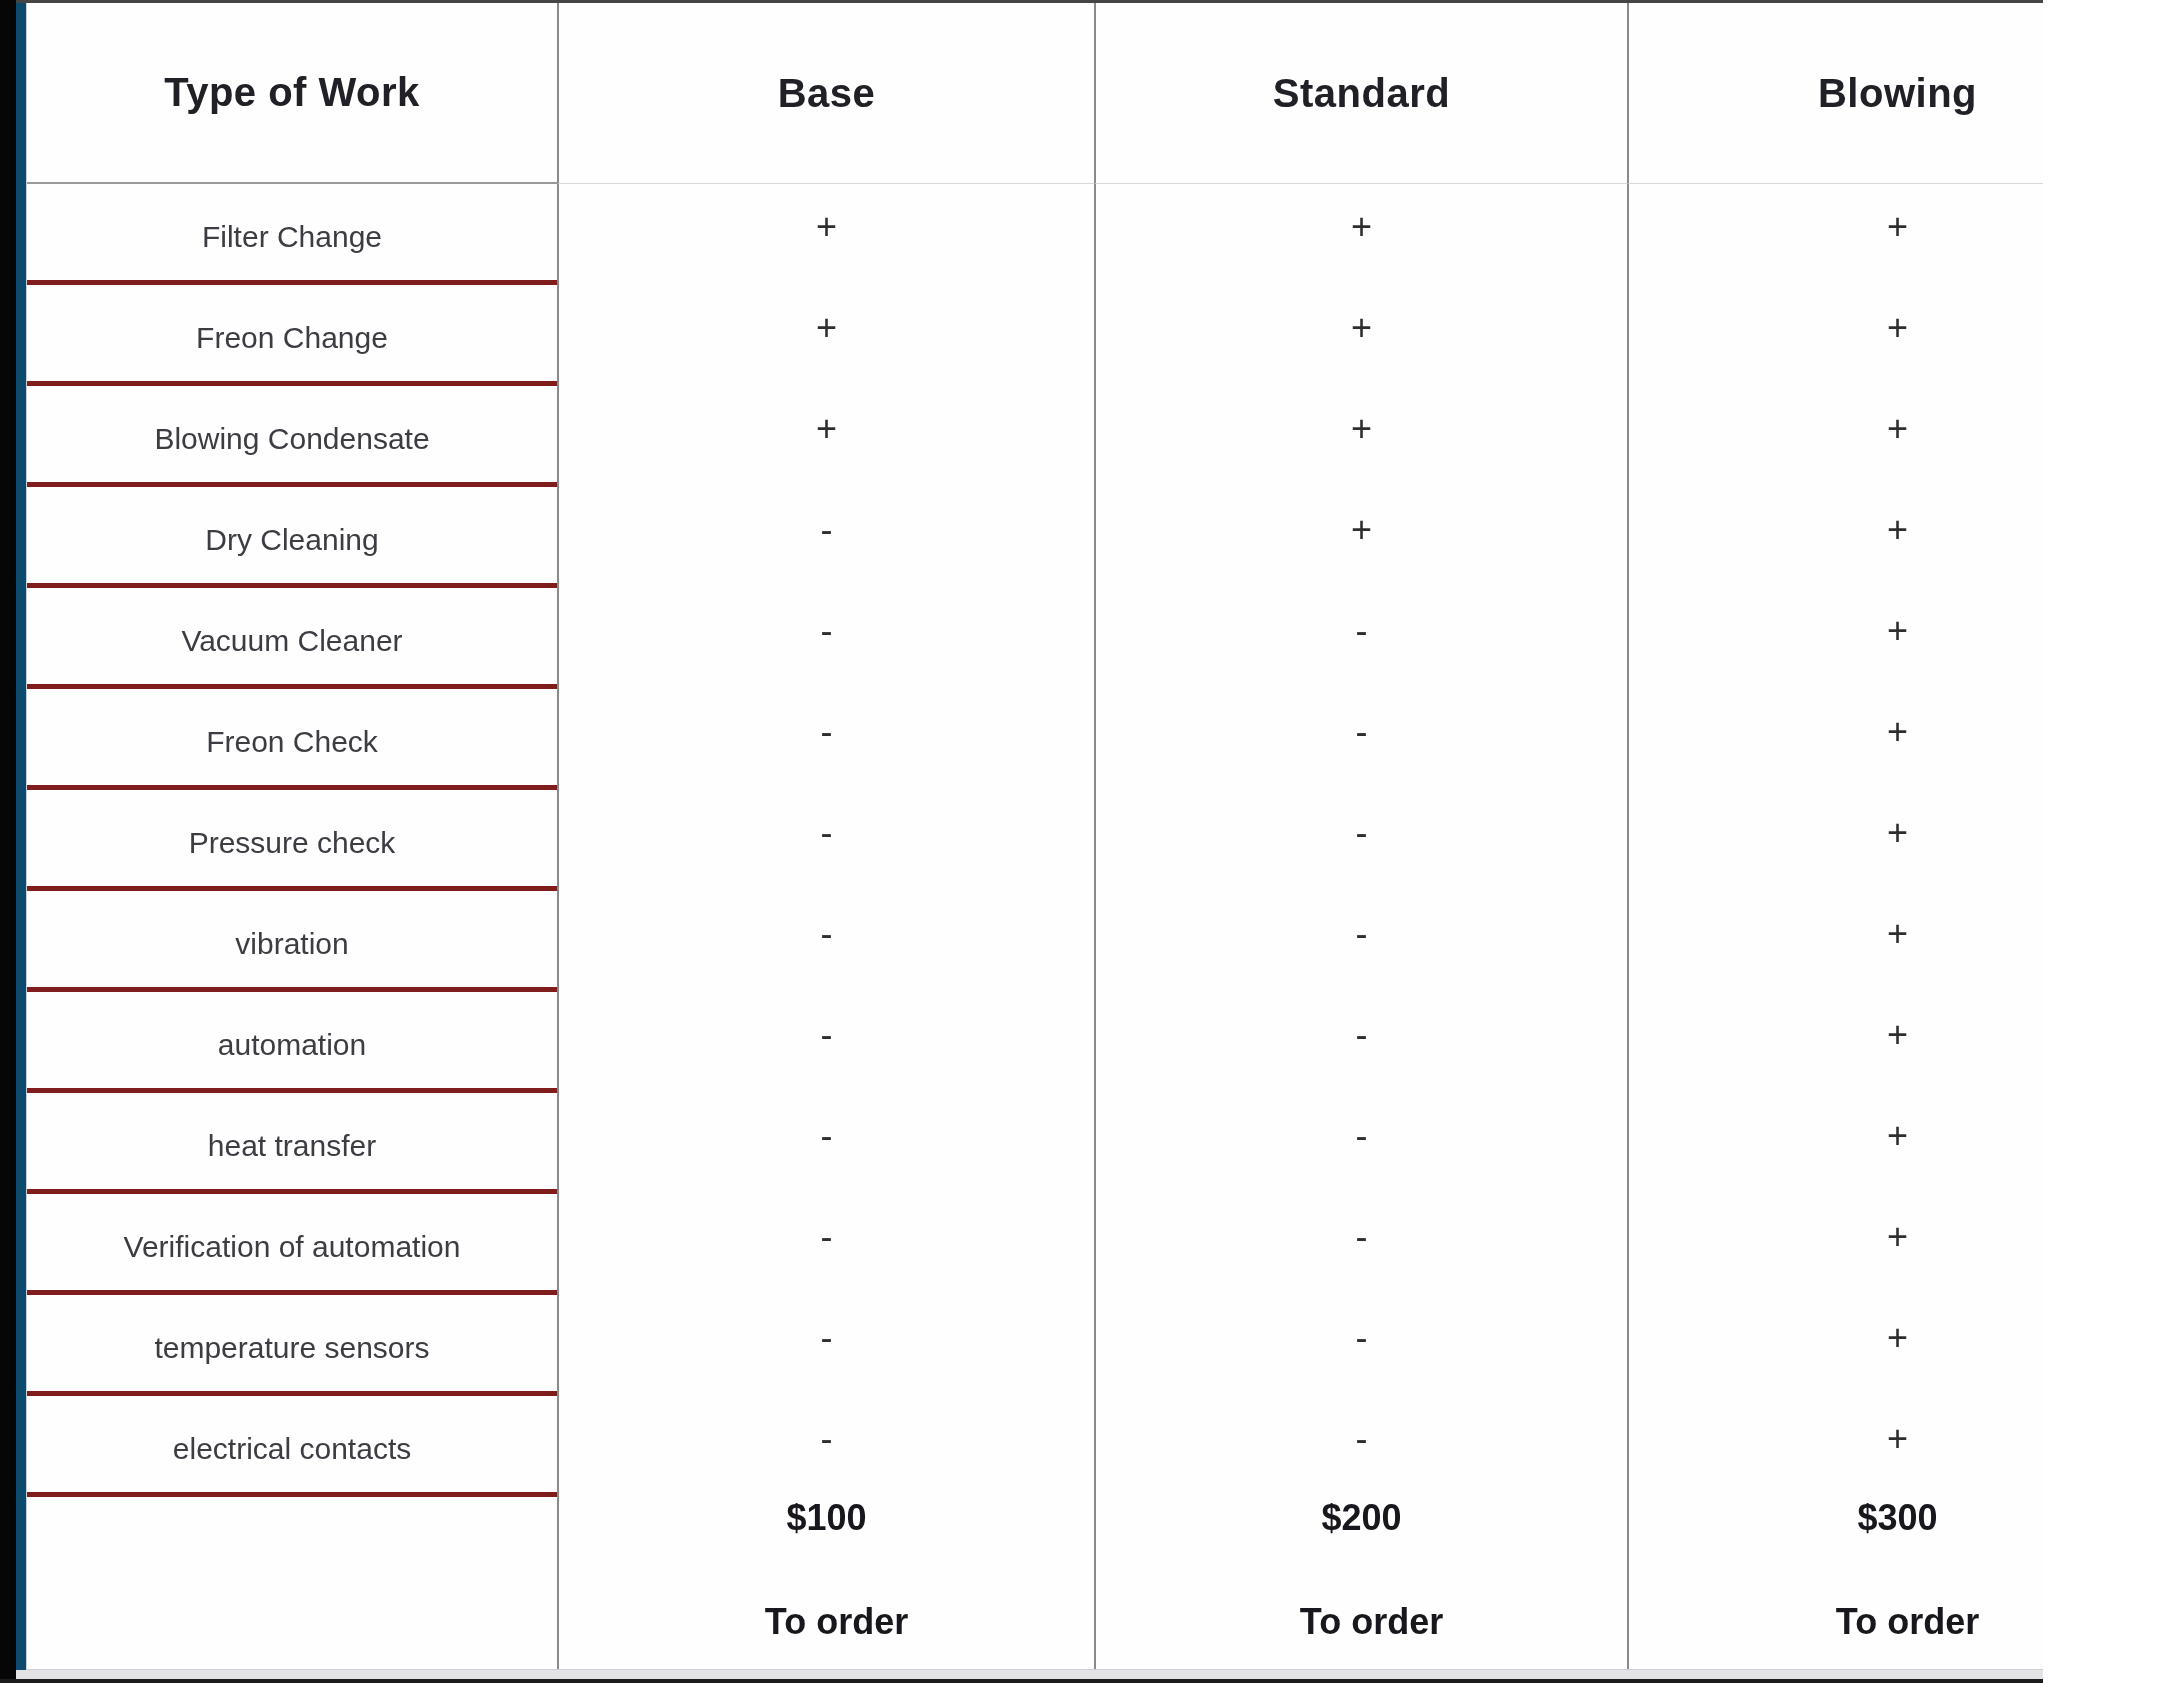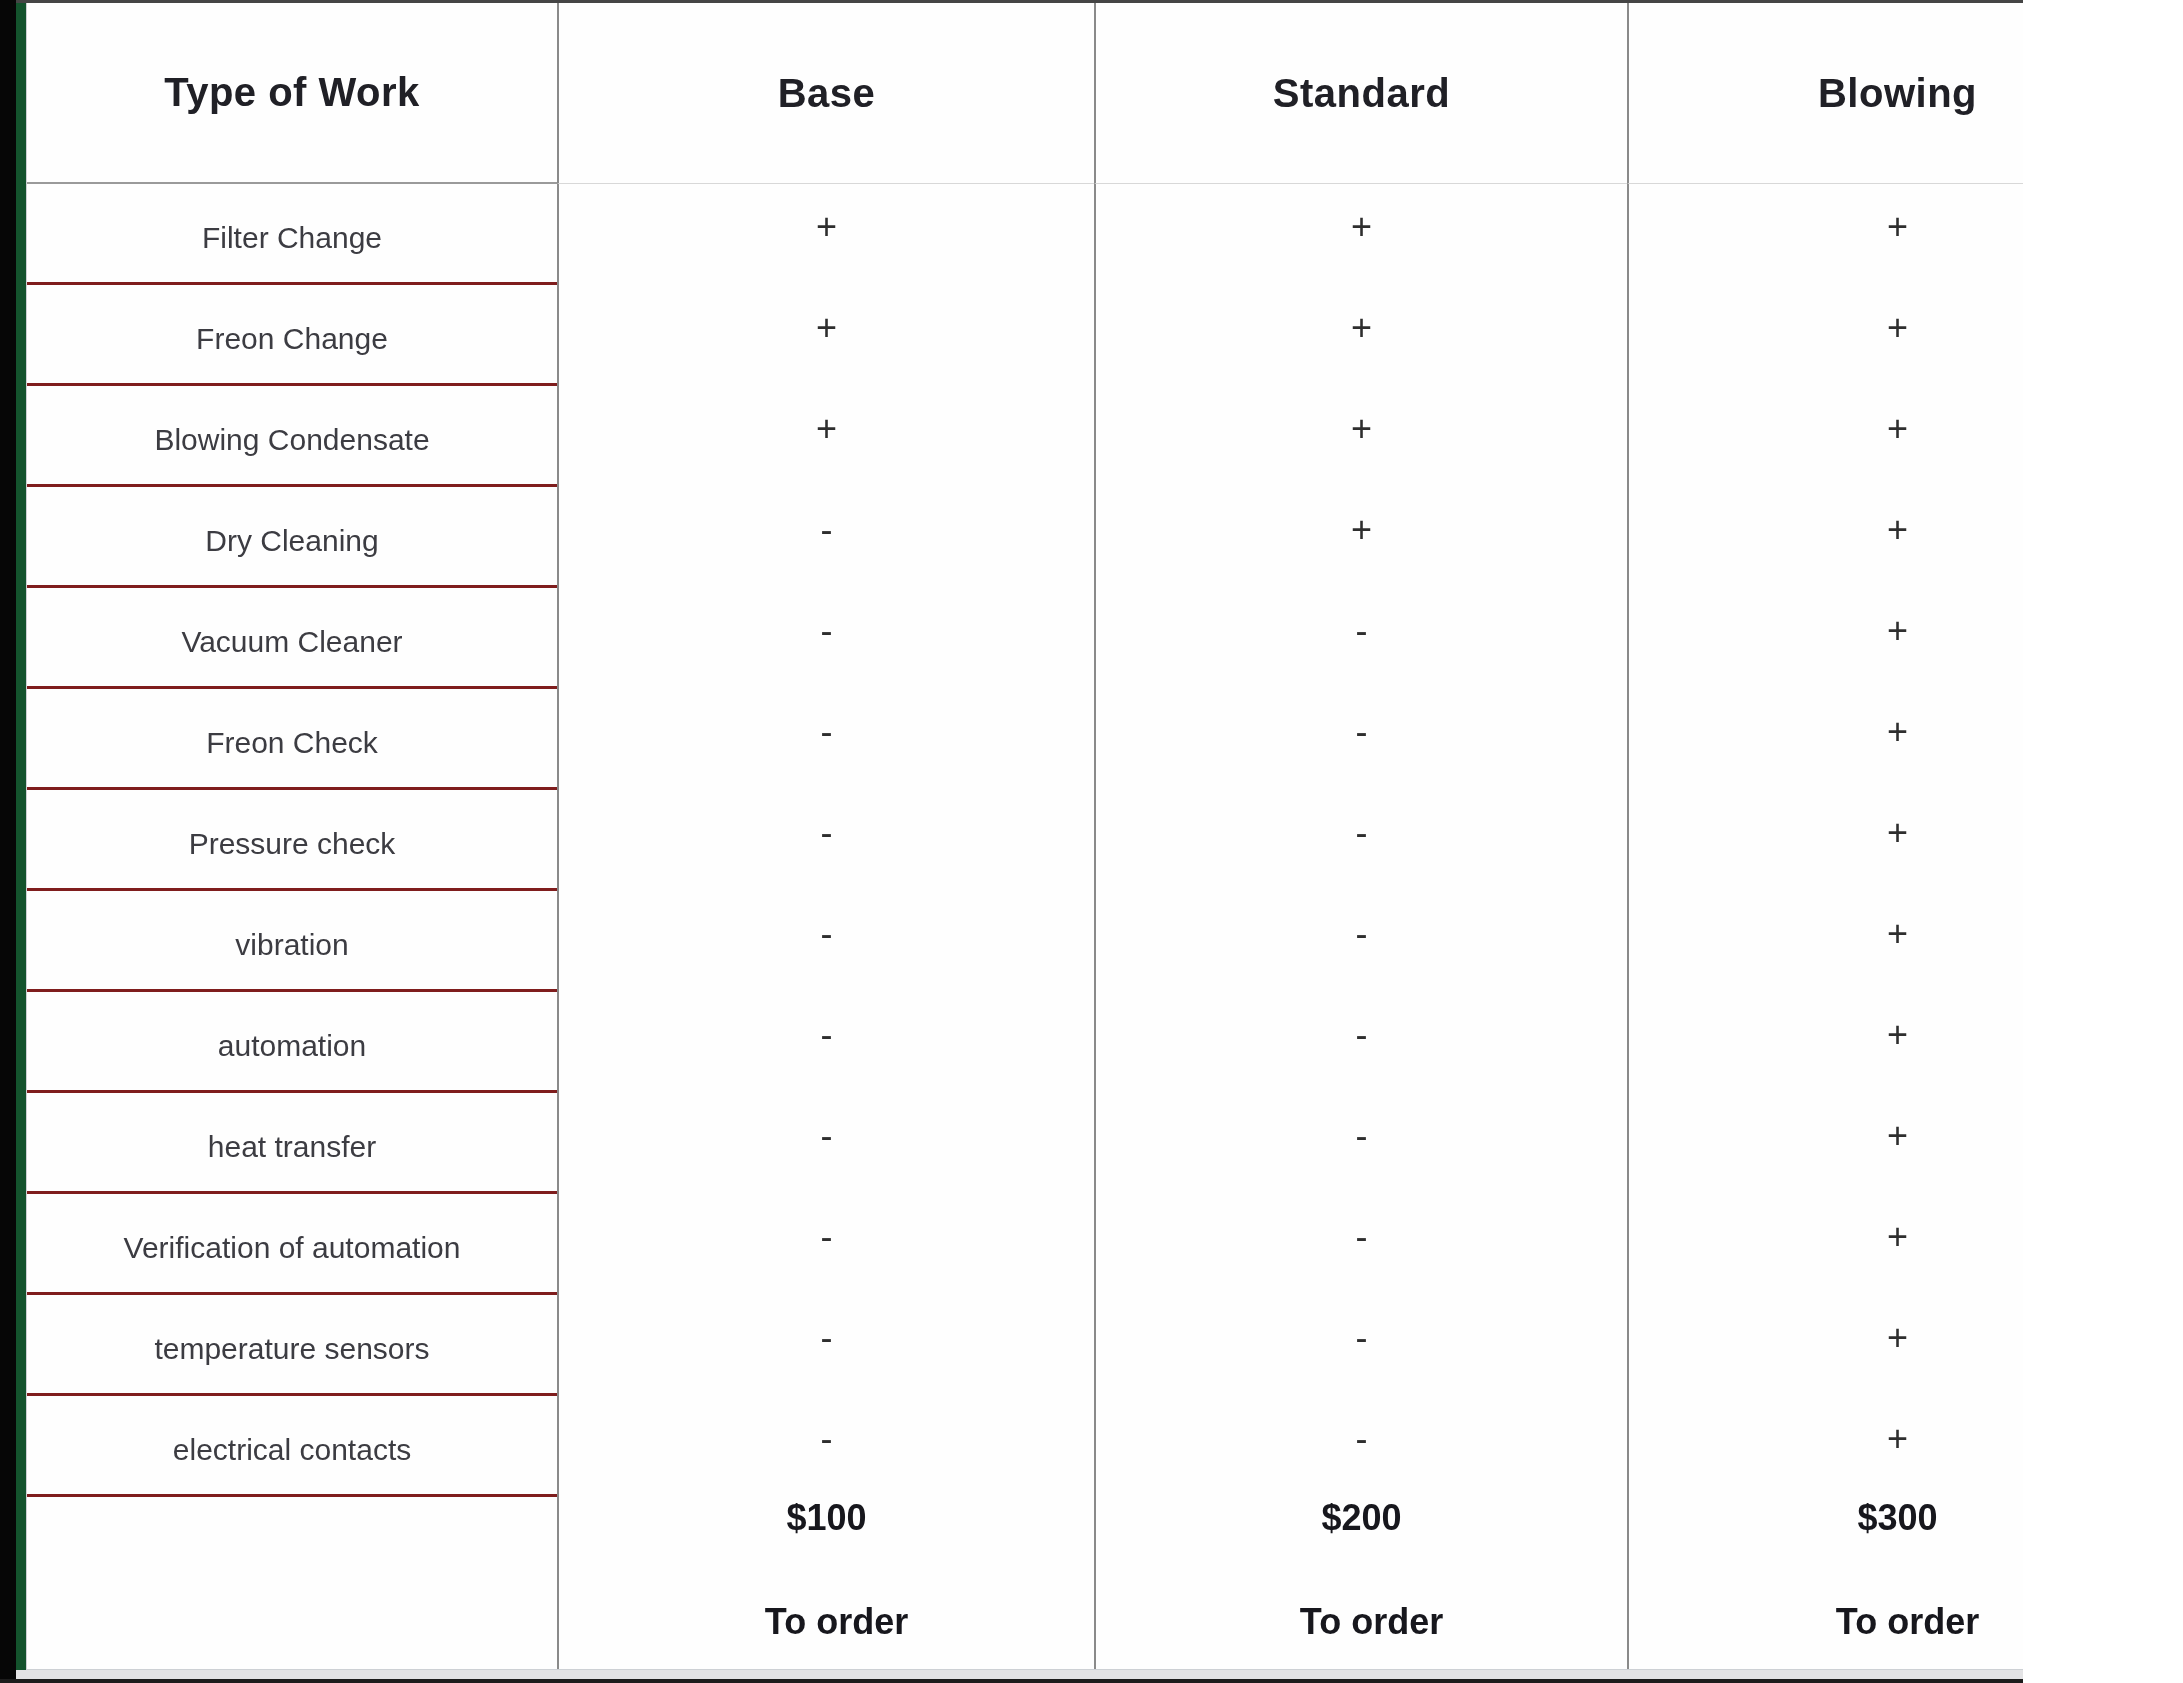--- a/index.html
+++ b/index.html
@@ -1,21 +1,22 @@
 <!DOCTYPE html>
 <html><head>
 <meta charset="utf-8">
 <style>
   html,body{margin:0;padding:0;background:#ffffff;}
   .screen{
     position:relative;
     width:2023px;height:1683px;
-    background:#14532d;
+    background:#0c4a6e;
     overflow:hidden;
     font-family:"Liberation Sans","DejaVu Sans",sans-serif;
+    padding-left:20px;
   }
   
   .strip-left{position:absolute;left:0;top:0;width:16px;height:1683px;background:#060606;}
   .strip-right{position:absolute;left:2168px;top:0;width:15px;height:1683px;background:#060606;}
   .bar-top{position:absolute;left:16px;top:0;width:2152px;height:3px;background:#454545;}
   .band-gray{position:absolute;left:16px;top:1670px;width:2152px;height:9px;background:#e3e3e5;}
   .band-dark{position:absolute;left:0;top:1679px;width:2183px;height:4px;background:#1c1c1c;}
 
   
   .ptable{
@@ -31,21 +32,21 @@
     grid-template-rows:181px repeat(13,101px) 1fr;
   }
   .c{
     display:flex;align-items:center;justify-content:center;
     box-sizing:border-box;
     overflow:hidden;
   }
   .vl{border-left:2px solid #8a8a8a;}              
   .hd{border-bottom:1px solid #d8d8d8;font-weight:bold;font-size:40px;color:#202026;letter-spacing:0.5px;}
   .hd-first{border-bottom:2px solid #9a9a9a;}
-  .lbl{border-bottom:3px solid #7f1d1d;font-size:30px;color:#3c3c42;padding-top:9px;}
+  .lbl{border-bottom:5px solid #7f1d1d;font-size:30px;color:#3c3c42;padding-top:9px;}
   .mark{font-size:36px;color:#2e2e2e;}
   .mark span{position:relative;top:-8px;}
   .foot{position:relative;}
   .price,.order{
     position:absolute;left:0;right:0;height:41px;
     display:flex;align-items:center;justify-content:center;
     font-weight:bold;font-size:36px;color:#17171d;
   }
   .price{top:0;}
   .order{top:104px;margin-left:20px;}

